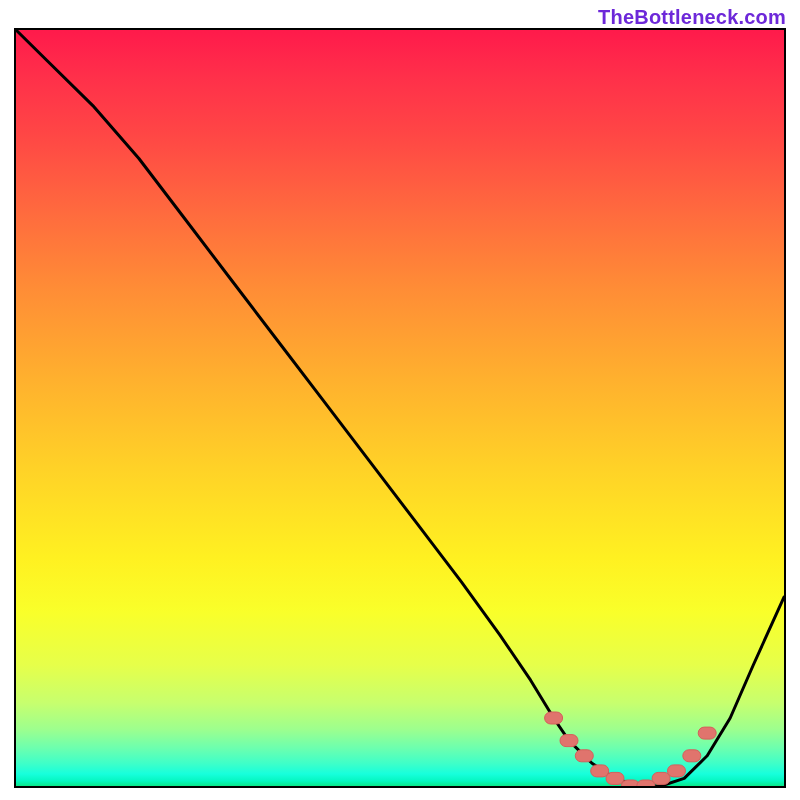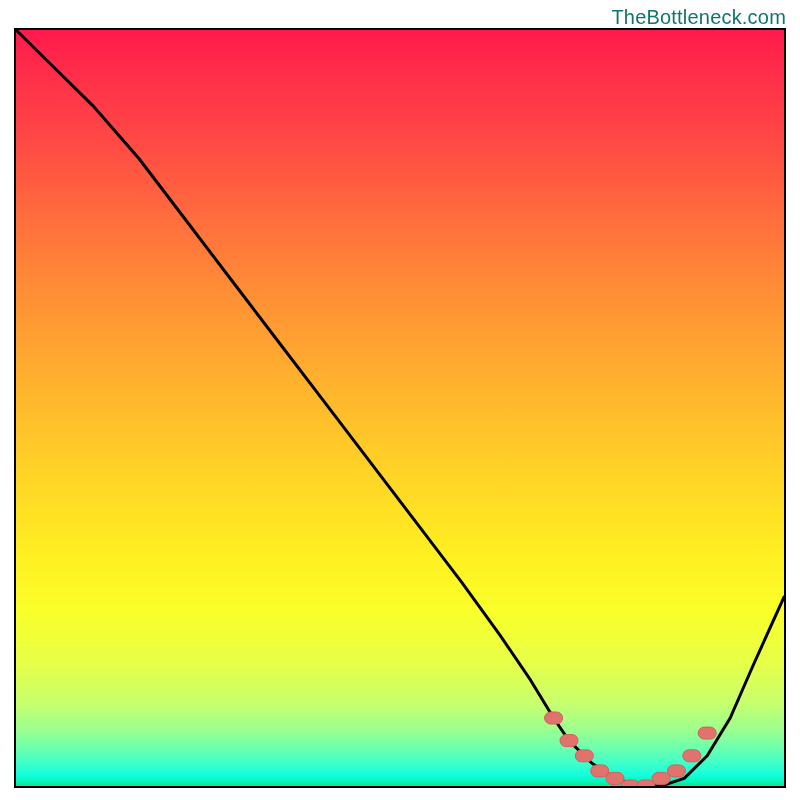--- a/index.html
+++ b/index.html
@@ -15,22 +15,22 @@
     position: relative;
     width: 800px;
     height: 800px;
     box-sizing: border-box;
   }
   .watermark {
     position: absolute;
     top: 6px;
     right: 14px;
     font-size: 20px;
-    font-weight: 400;
-    color: #0f766e;
+    font-weight: 700;
+    color: #6d28d9;
     letter-spacing: 0.2px;
     z-index: 10;
   }
   .plot-area {
     position: absolute;
     left: 14px;
     top: 28px;
     width: 772px;
     height: 760px;
     border: 2px solid #000;

